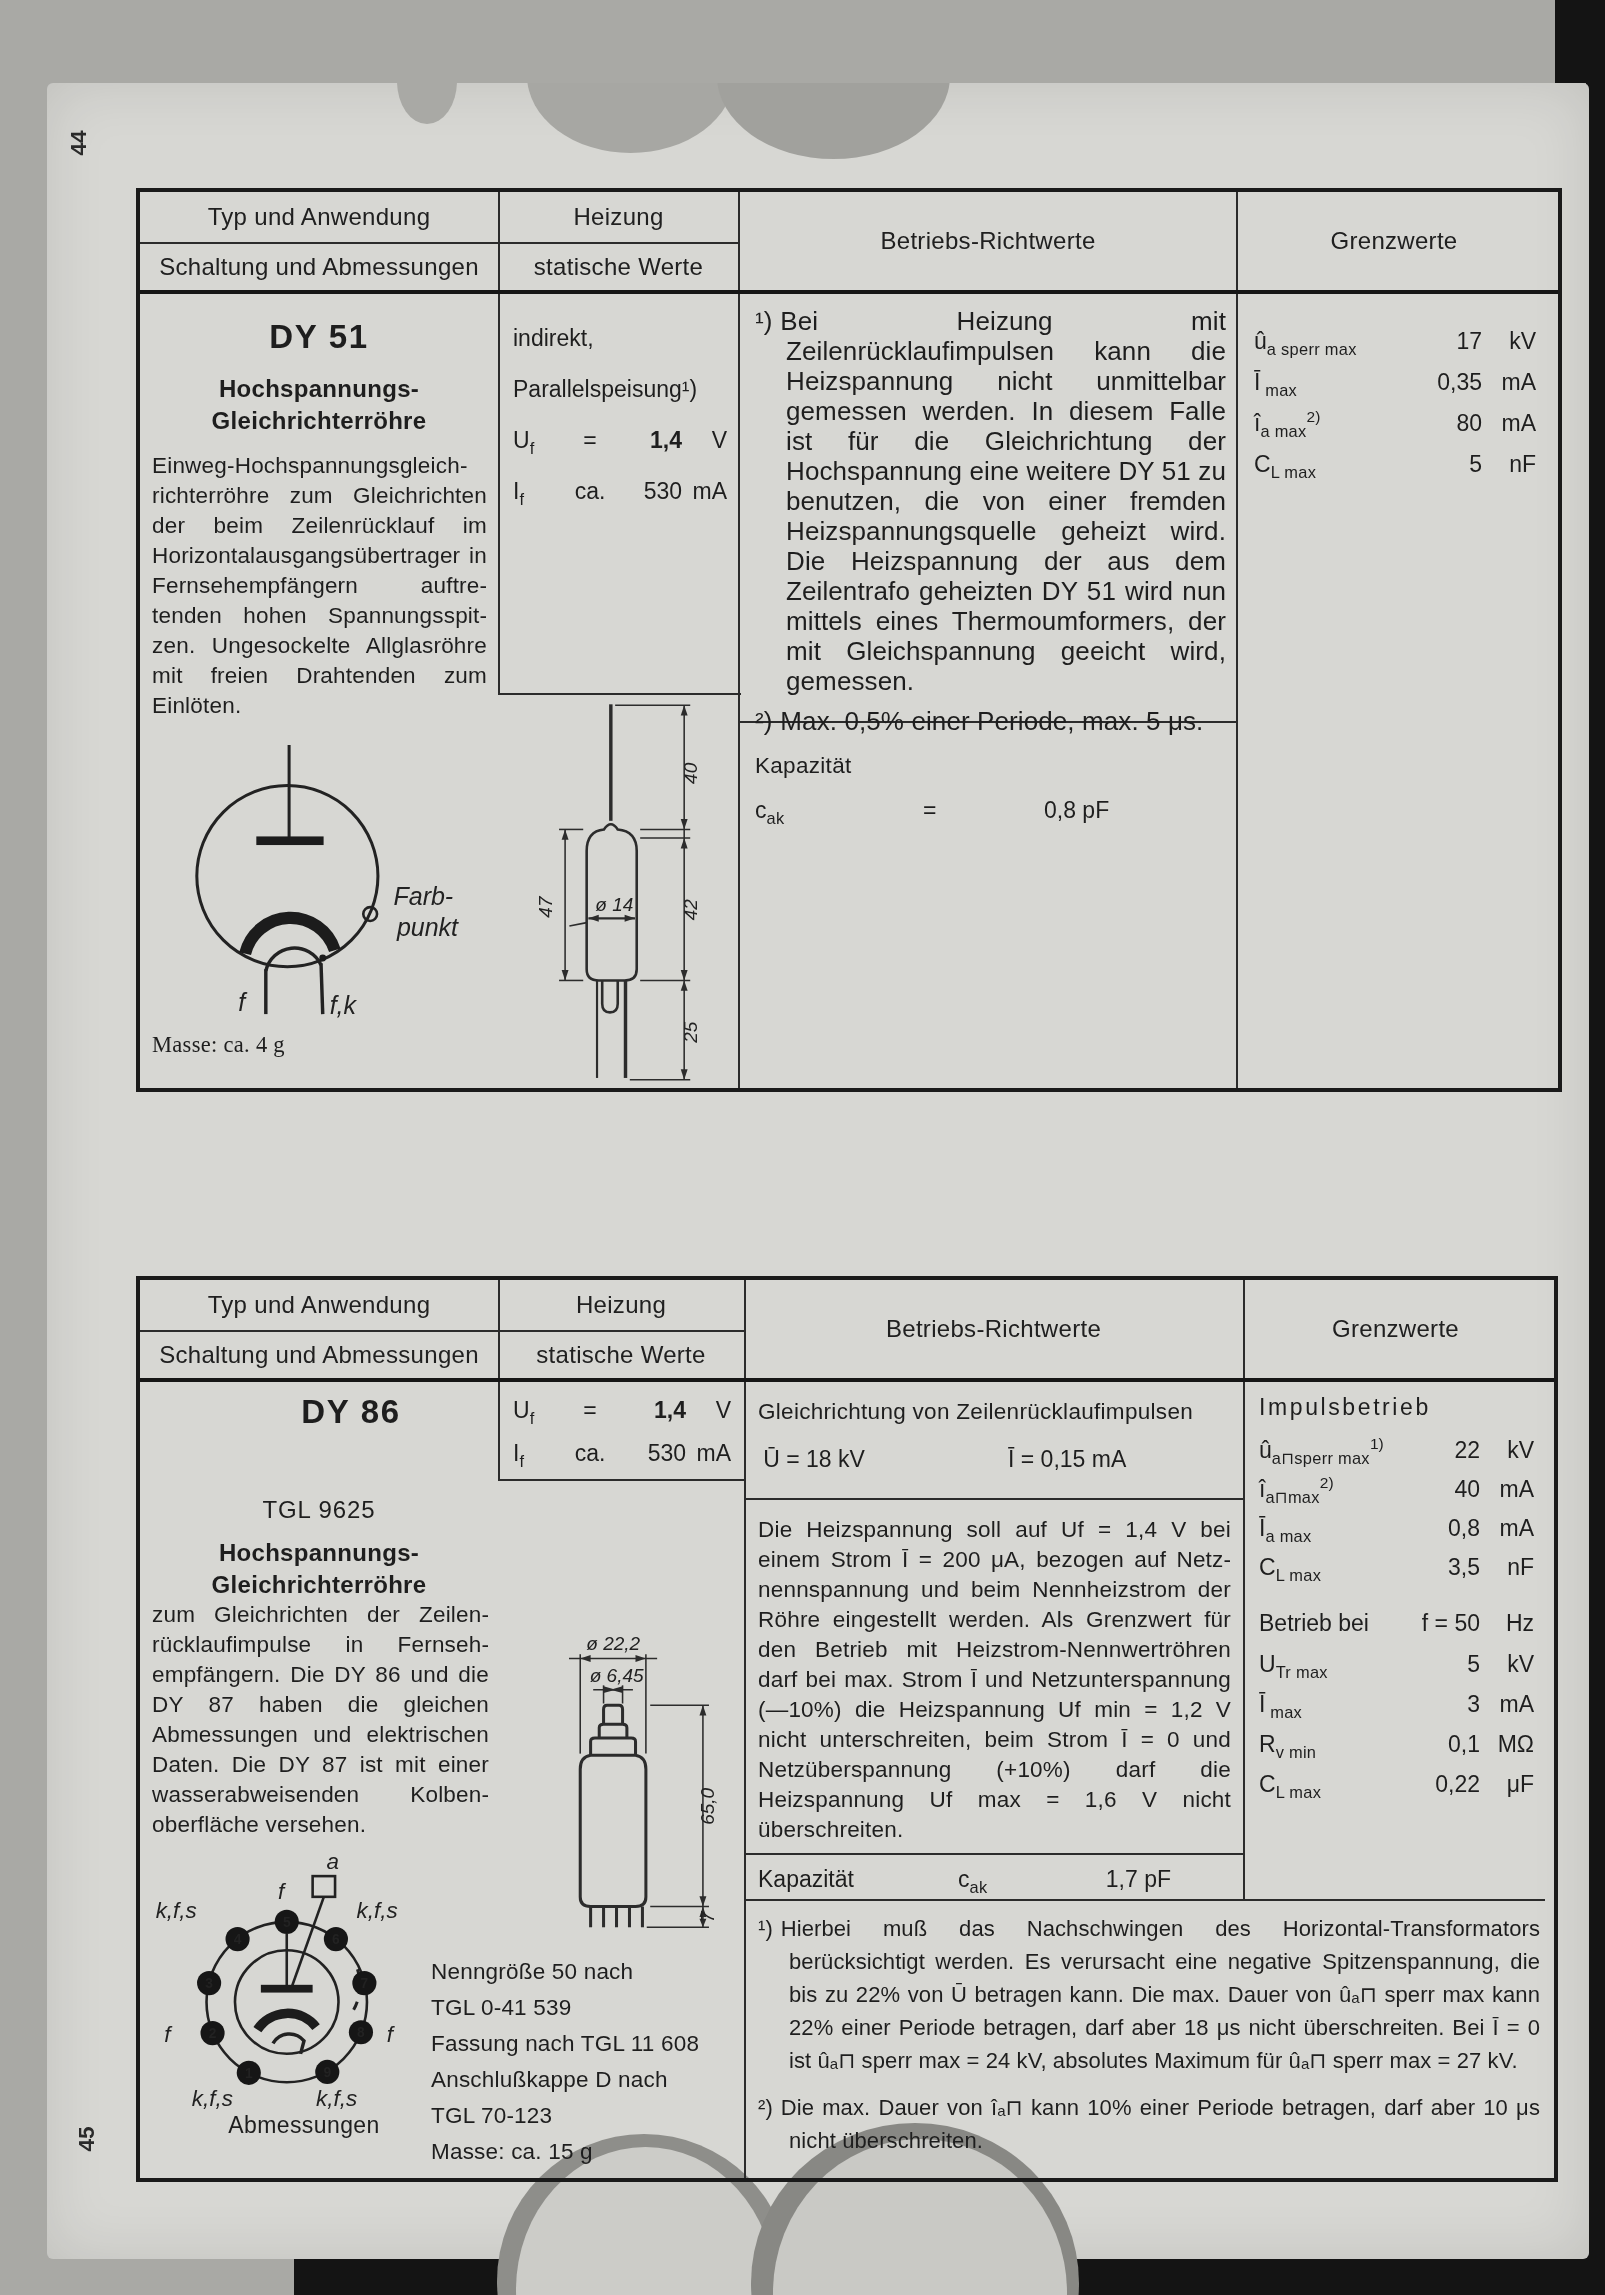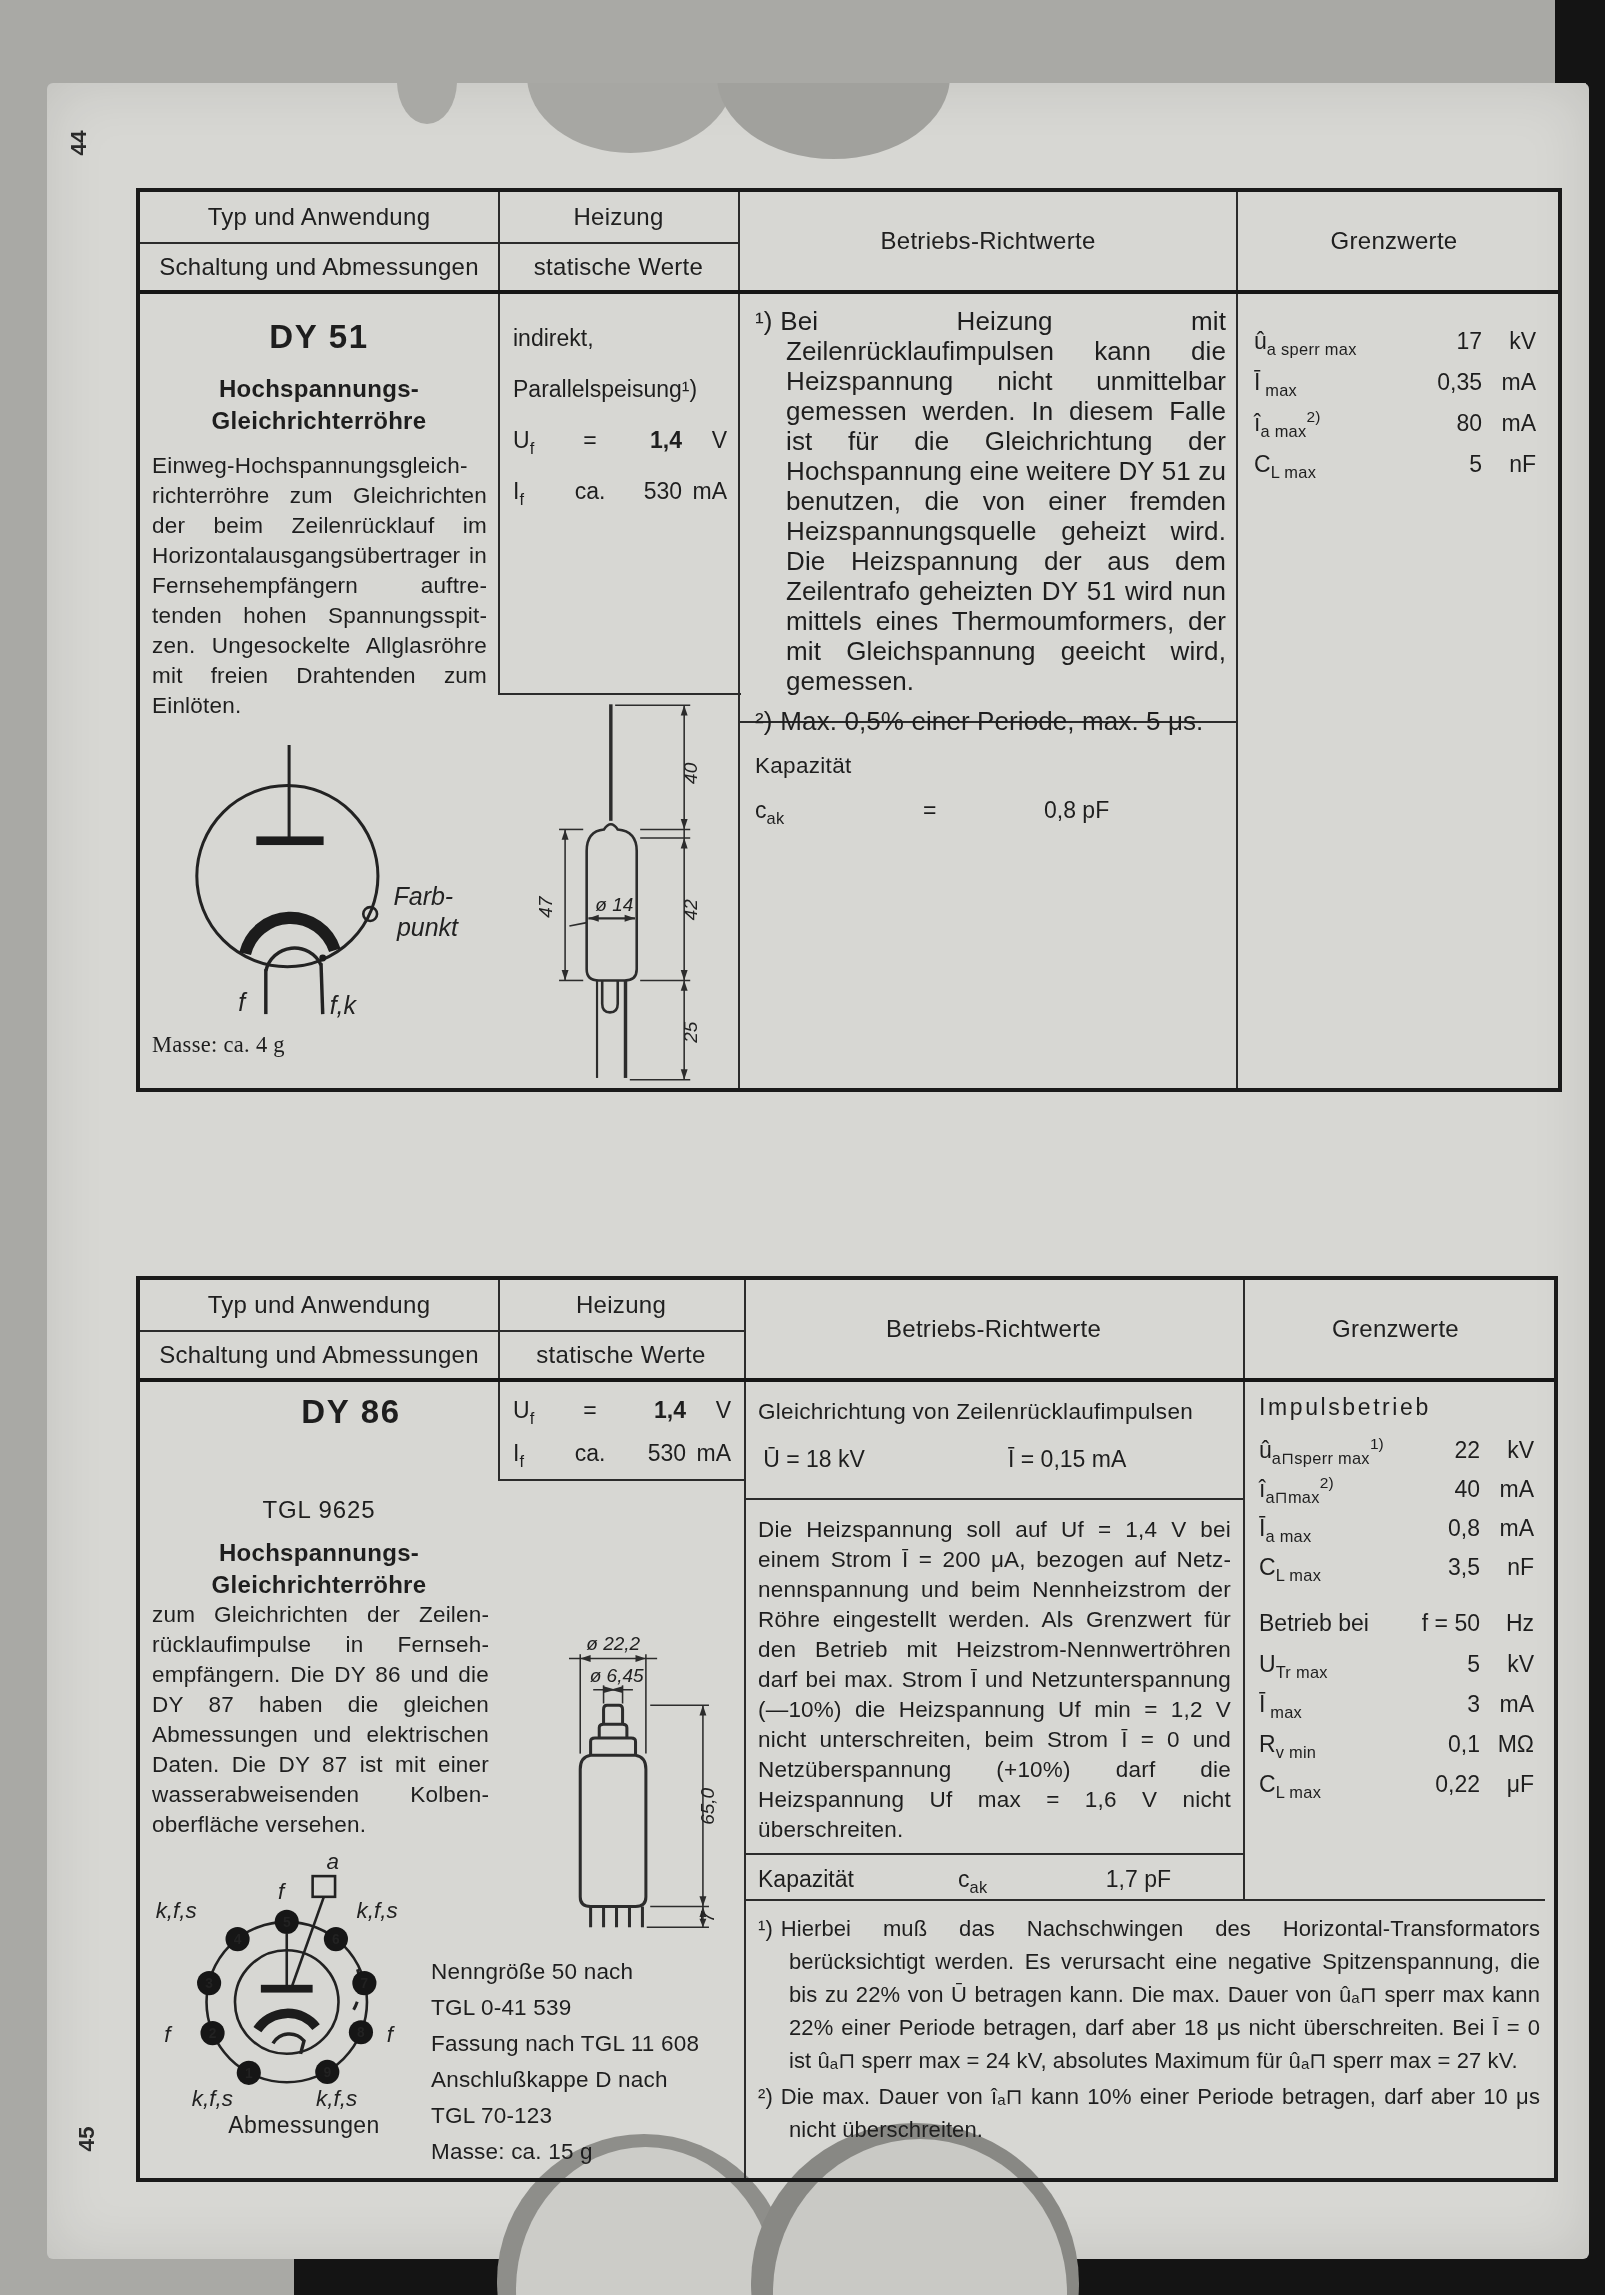--- a/index.html
+++ b/index.html
@@ -351,21 +351,21 @@
     <div class="abs" style="left:618px;top:586px;width:473px;height:33px;font-size:23px;">
       <span class="abs" style="left:0;">Kapazität</span>
       <span class="abs" style="left:200px;"><span class="sym">c</span><span class="sb">ak</span></span>
       <span class="abs" style="right:60px;">1,7 pF</span>
     </div>
 
     <div class="abs" style="left:618px;top:632px;width:782px;">
       <div class="note" style="font-size:22px;line-height:33px;">
         <span class="nmark">¹)</span><span>Hierbei muß das Nachschwingen des Horizontal-Transformators berücksichtigt werden. Es verursacht eine negative Spitzen­spannung, die bis zu 22% von Ū betragen kann. Die max. Dauer von ûₐ⊓ sperr max kann 22% einer Periode betragen, darf aber 18 μs nicht überschreiten. Bei Ī = 0 ist ûₐ⊓ sperr max = 24 kV, absolutes Maximum für ûₐ⊓ sperr max = 27 kV.</span>
       </div>
-      <div class="note" style="font-size:22px;line-height:33px;margin-top:3px;">
+      <div class="note" style="font-size:22px;line-height:33px;margin-top:14px;">
         <span class="nmark">²)</span><span>Die max. Dauer von îₐ⊓ kann 10% einer Periode betragen, darf aber 10 μs nicht überschreiten.</span>
       </div>
     </div>
 
     <div class="abs" style="left:1119px;top:114px;width:275px;">
       <div style="font-size:23px;letter-spacing:2.6px;height:43px;">Impulsbetrieb</div>
       <div class="specrow" style="height:39px;">
         <span class="sym">û</span>
           <span class="sb">a⊓sperr max</span>
           <span class="sp">1)</span>

